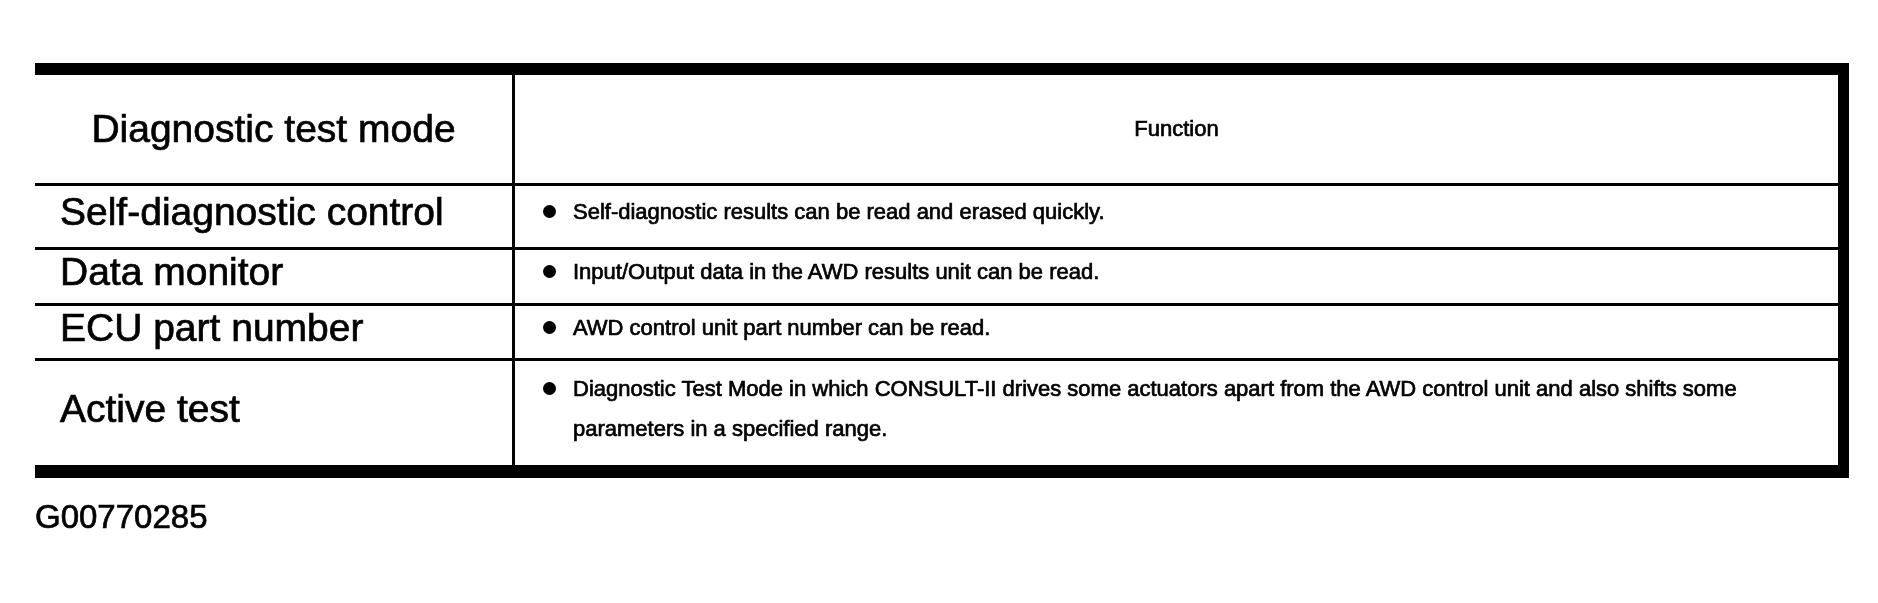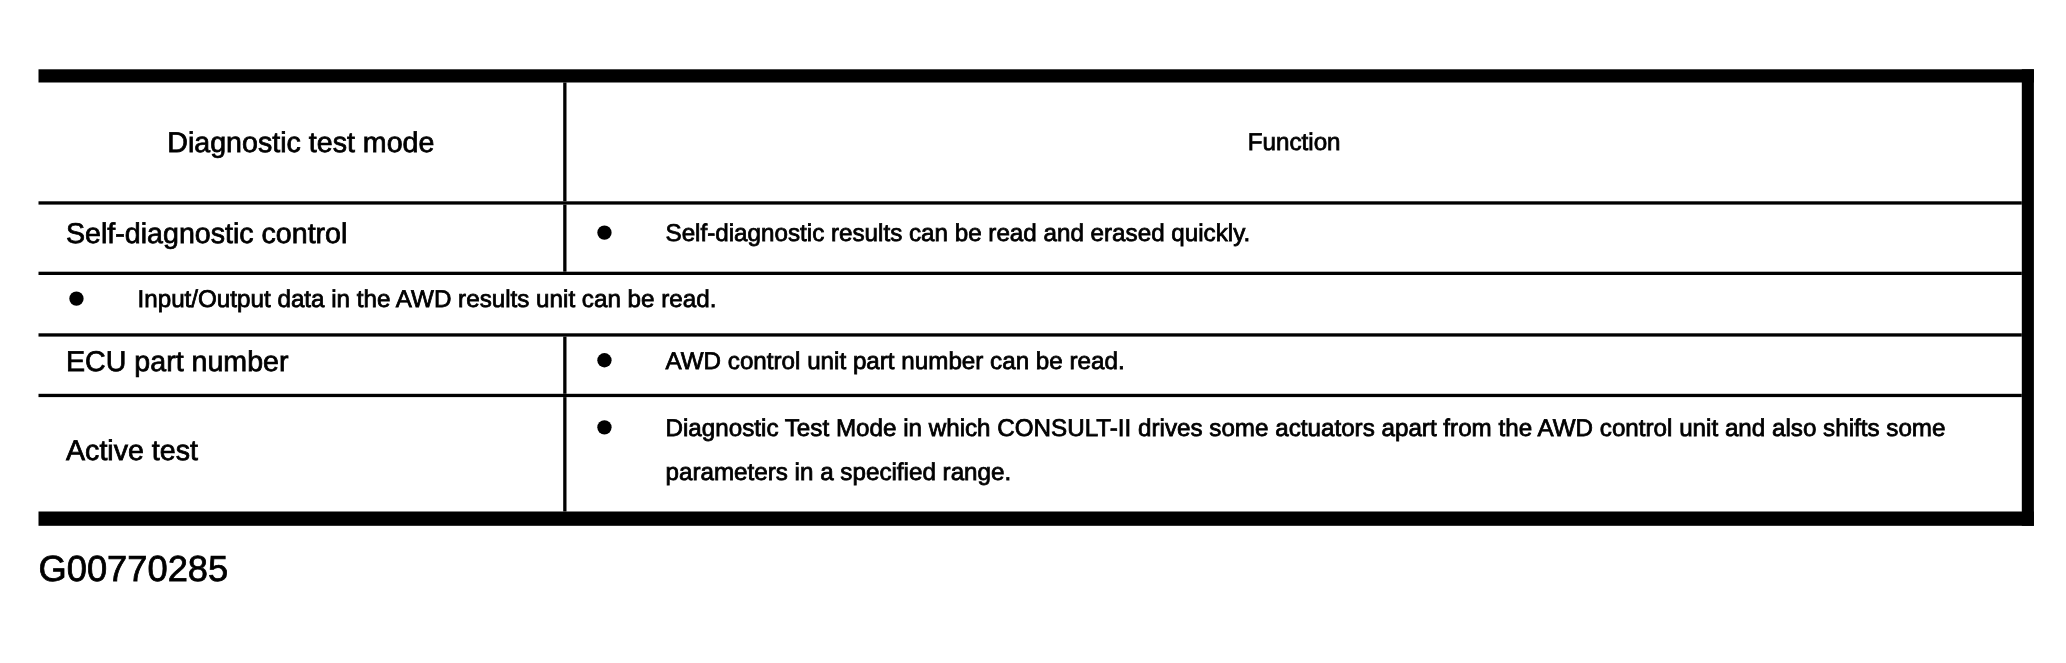--- a/index.html
+++ b/index.html
@@ -48,21 +48,21 @@
   .row-r3       { height: 55px; }
 
   .cell-left {
     flex: 0 0 480px;
     width: 480px;
     box-sizing: border-box;
     border-right: 3px solid #000;
     display: flex;
     align-items: center;
     padding: 0 12px 9px 25px;
-    font-size: 26px;
+    font-size: 39px;
     line-height: 40px;
   }
   .cell-right {
     flex: 1 1 auto;
     box-sizing: border-box;
     display: flex;
     padding: 0 14px 9px 28px;
     font-size: 22px;
     line-height: 40px;
   }
@@ -81,21 +81,20 @@
     flex: 0 0 13px;
     width: 13px;
     height: 13px;
     border-radius: 50%;
     background: #000;
     margin-top: 13px;
     margin-right: 17px;
   }
   .func-text {
     max-width: 1240px;
-    margin-left: 32px;
   }
   .figure-code {
     position: absolute;
     left: 35px;
     top: 502px;
     font-size: 33px;
     line-height: 30px;
   }
 </style>
 </head>
@@ -114,20 +113,21 @@
       <div class="cell-left">Self-diagnostic control</div>
       <div class="cell-right">
         <div class="func-wrap">
           <span class="bullet"></span>
           <span class="func-text">Self-diagnostic results can be read and erased quickly.</span>
         </div>
       </div>
     </div>
 
     <div class="row row-r1">
+      <div class="cell-left">Data monitor</div>
       <div class="cell-right">
         <div class="func-wrap">
           <span class="bullet"></span>
           <span class="func-text">Input/Output data in the AWD results unit can be read.</span>
         </div>
       </div>
     </div>
 
     <div class="row row-r3">
       <div class="cell-left">ECU part number</div>

